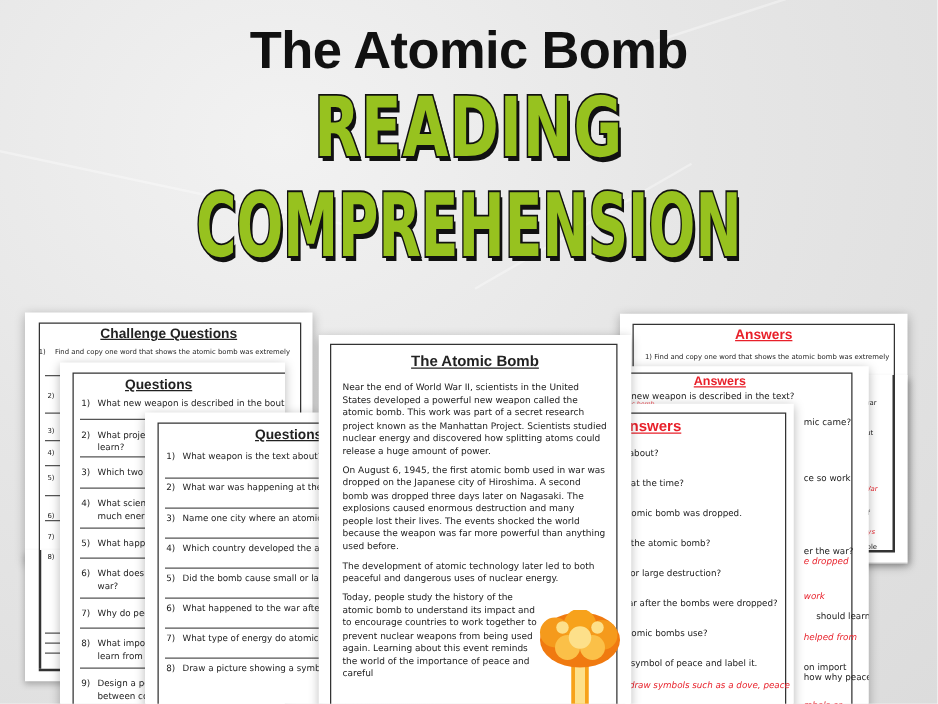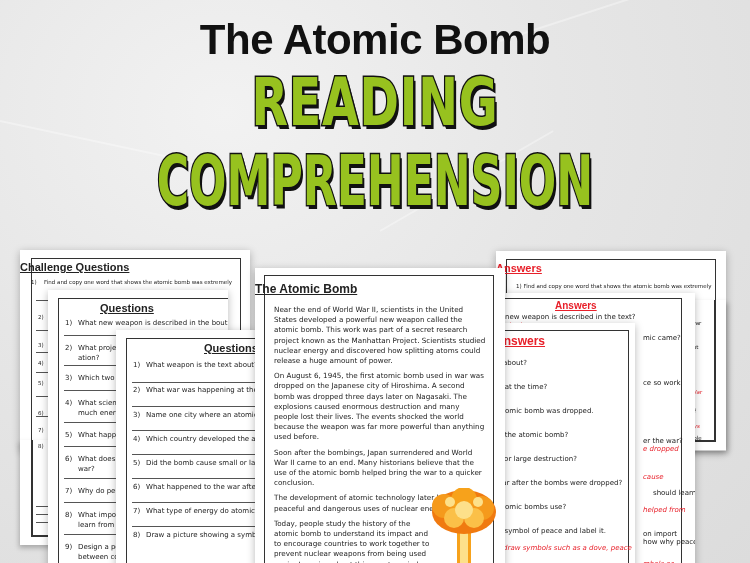--- a/index.html
+++ b/index.html
@@ -31,21 +31,21 @@
 
   .sheet {
     position: absolute; background: #fff;
     box-shadow: 0 2px 8px rgba(0,0,0,0.28);
     overflow: hidden;
   }
   .sheet .frame {
     position: absolute; border: 1.5px solid #333;
   }
   .sheet-title {
-    position: absolute; left: 0; width: 100%; 
+    position: absolute; left: 0; width: 100%; text-align: center;
     font-family: "Liberation Sans", sans-serif; font-weight: 700;
     text-decoration: underline; color: #222;
   }
   .sheet-title.red { color: #e8202a; }
   .q {
     position: absolute; font-family: "DejaVu Sans", sans-serif; font-size: 7px;
     color: #222; white-space: nowrap; line-height: 10px;
   }
   .q .num { display: inline-block; width: 13px; }
   .q .cont { display: block; padding-left: 13px; }
@@ -96,21 +96,21 @@
   <div class="rule" style="left:16px;top:66px;width:20px;"></div>
   <div class="rule" style="left:16px;top:74px;width:20px;"></div>
   <div class="rule" style="left:16px;top:82px;width:20px;"></div>
 </div>
 
 <div class="sheet" style="left:48px;top:290px;width:180px;height:280px;">
   <div class="frame" style="left:10px;top:8px;width:190px;height:290px;"></div>
   <div class="sheet-title" style="top:12px;font-size:11px;left:52px;width:auto;">Questions</div>
   <div class="q" style="left:17px;top:28px;"><span class="num">1)</span><span>What new weapon is described in the bout?</span></div>
   <div class="rule" style="left:16px;top:45px;width:160px;"></div>
-  <div class="q" style="left:17px;top:53px;"><span class="num">2)</span><span>What project</span><span class="cont">ation?</span></div>
+  <div class="q" style="left:17px;top:53px;"><span class="num">2)</span><span>What project</span><span class="cont">learn?</span></div>
   <div class="rule" style="left:16px;top:75px;width:160px;"></div>
   <div class="q" style="left:17px;top:83px;"><span class="num">3)</span><span>Which two ci</span></div>
   <div class="rule" style="left:16px;top:100px;width:160px;"></div>
   <div class="q" style="left:17px;top:108px;"><span class="num">4)</span><span>What scienti</span><span class="cont">much energy?</span></div>
   <div class="rule" style="left:16px;top:132px;width:160px;"></div>
   <div class="q" style="left:17px;top:140px;"><span class="num">5)</span><span>What happen</span></div>
   <div class="rule" style="left:16px;top:156px;width:160px;"></div>
   <div class="q" style="left:17px;top:164px;"><span class="num">6)</span><span>What does th</span><span class="cont">war?</span></div>
   <div class="rule" style="left:16px;top:188px;width:160px;"></div>
   <div class="q" style="left:17px;top:196px;"><span class="num">7)</span><span>Why do peop</span></div>
@@ -162,21 +162,21 @@
 
 <div class="sheet" style="left:500px;top:293px;width:195px;height:280px;">
   <div class="frame" style="left:-10px;top:5px;width:192px;height:290px;"></div>
   <div class="sheet-title red" style="top:7px;font-size:10px;left:55px;width:auto;">Answers</div>
   <div class="q" style="left:5px;top:19px;">new weapon is described in the text?</div>
   <div class="q ans" style="left:5px;top:26px;font-size:5px;">c bomb</div>
   <div class="q" style="left:143px;top:40px;">mic came?</div>
   <div class="q" style="left:143px;top:85px;">ce so work</div>
   <div class="q" style="left:143px;top:143px;">er the war?</div>
   <div class="q ans" style="left:143px;top:151px;">e dropped</div>
-  <div class="q ans" style="left:143px;top:179px;">cause</div>
+  <div class="q ans" style="left:143px;top:179px;">work</div>
   <div class="q" style="left:153px;top:195px;">should learn</div>
   <div class="q ans" style="left:143px;top:212px;">helped from</div>
   <div class="q" style="left:143px;top:236px;">on import</div>
   <div class="q" style="left:143px;top:244px;">how why peace</div>
   <div class="q ans" style="left:143px;top:266px;">mbols or</div>
 </div>
 
 <div class="sheet" style="left:495px;top:323px;width:140px;height:250px;">
   <div class="frame" style="left:-10px;top:7px;width:144px;height:260px;"></div>
   <div class="sheet-title red" style="top:11px;font-size:12px;left:0;width:auto;text-align:left;">Answers</div>
@@ -190,21 +190,20 @@
   <div class="q" style="left:3px;top:203px;">a symbol of peace and label it.</div>
   <div class="q ans" style="left:3px;top:220px;">r draw symbols such as a dove, peace</div>
 </div>
 
 <div class="sheet" style="left:255px;top:268px;width:250px;height:300px;">
   <div class="frame" style="left:9px;top:7px;width:230px;height:300px;"></div>
   <div class="sheet-title" style="top:14px;font-size:12px;">The Atomic Bomb</div>
   <div class="body-text" style="left:19px;top:37px;width:212px;">
     <p>Near the end of World War II, scientists in the United States developed a powerful new weapon called the atomic bomb. This work was part of a secret research project known as the Manhattan Project. Scientists studied nuclear energy and discovered how splitting atoms could release a huge amount of power.</p>
     <p>On August 6, 1945, the first atomic bomb used in war was dropped on the Japanese city of Hiroshima. A second bomb was dropped three days later on Nagasaki. The explosions caused enormous destruction and many people lost their lives. The events shocked the world because the weapon was far more powerful than anything used before.</p>
-    <p>Soon after the bombings, Japan surrendered and World War II came to an end. Many historians believe that the use of the atomic bomb helped bring the war to a quicker conclusion.</p>
     <p>The development of atomic technology later led to both peaceful and dangerous uses of nuclear energy.</p>
     <p style="width:156px;">Today, people study the history of the atomic bomb to understand its impact and to encourage countries to work together to prevent nuclear weapons from being used again. Learning about this event reminds the world of the importance of peace and careful</p>
   </div>
   <svg class="explosion" style="left:175px;top:220px;" width="70" height="80" viewBox="0 0 70 80">
     <rect x="27" y="38" width="14" height="45" fill="#f7a21b"></rect>
     <rect x="30" y="40" width="8" height="45" fill="#fde08a"></rect>
     <ellipse cx="34" cy="24" rx="32" ry="22" fill="#f07a10"></ellipse>
     <circle cx="14" cy="18" r="12" fill="#f59a1c"></circle>
     <circle cx="34" cy="12" r="13" fill="#f7a21b"></circle>
     <circle cx="52" cy="20" r="12" fill="#f59a1c"></circle>

